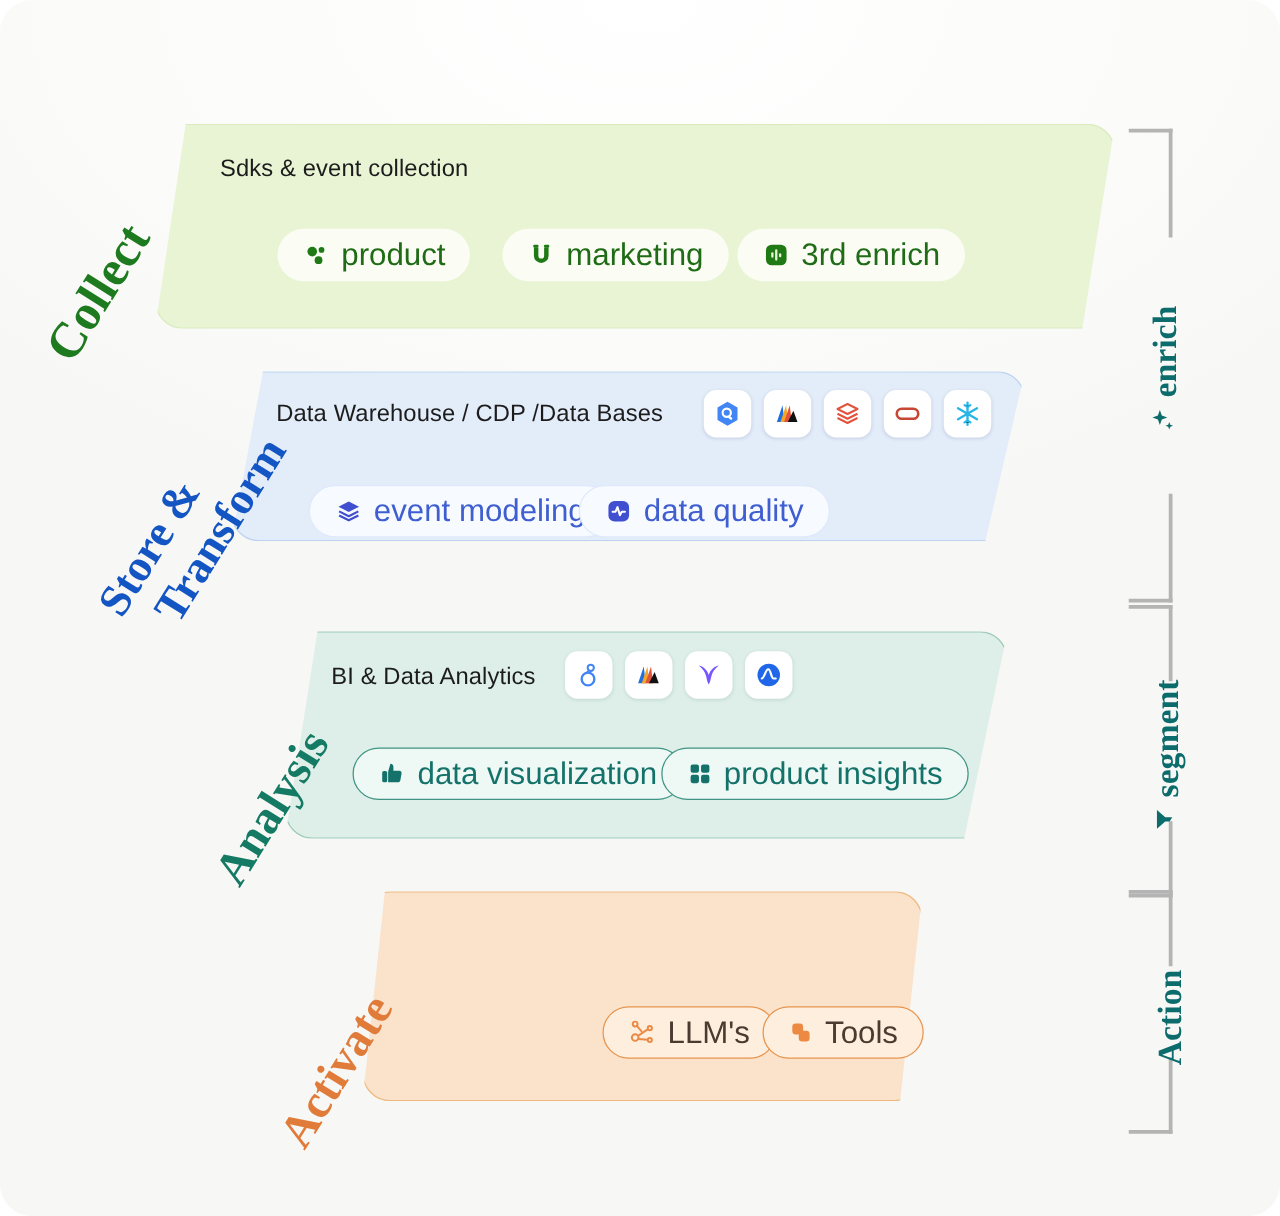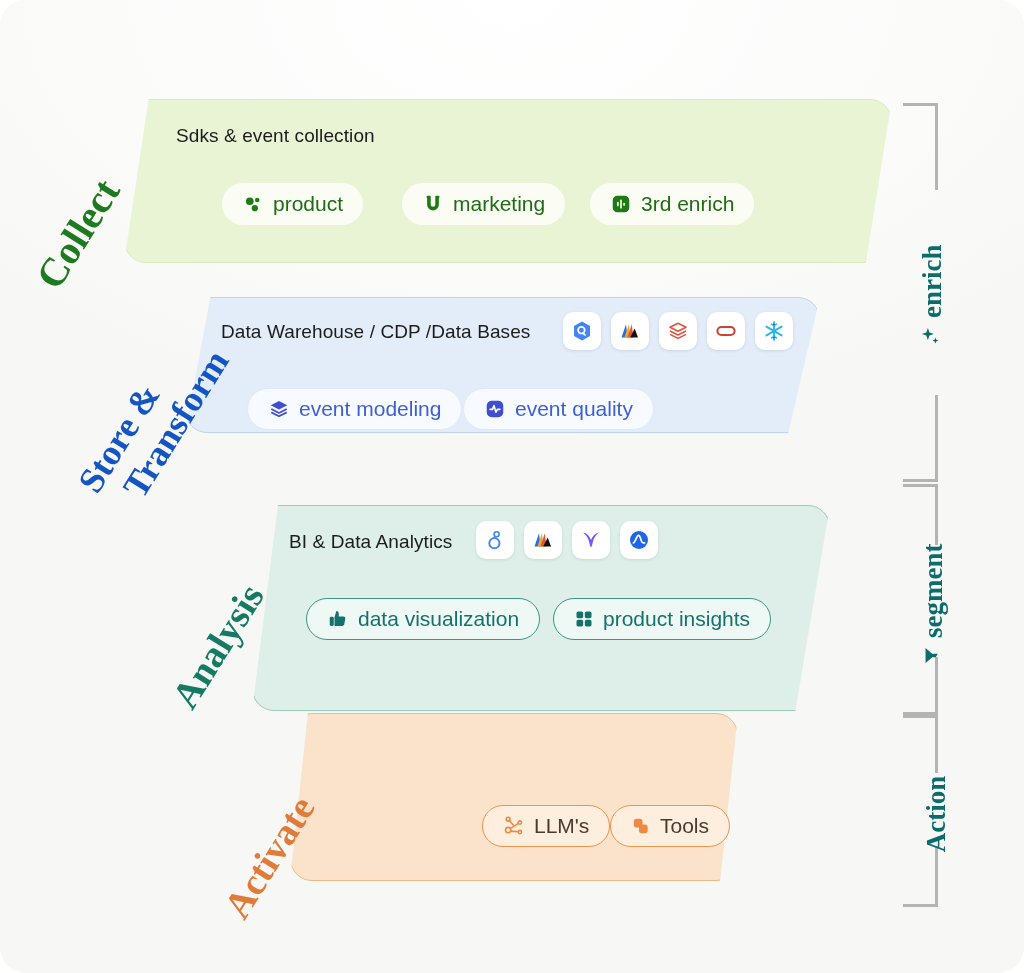--- a/index.html
+++ b/index.html
@@ -50,21 +50,21 @@
 
   .band-title{
     position:absolute;
     font-size:19px;color:#1c1c1c;letter-spacing:.1px;white-space:nowrap;
   }
 
   
   .pill{
     position:absolute;display:flex;align-items:center;gap:9px;
     height:42px;padding:0 20px;border-radius:22px;
-    white-space:nowrap;font-size:21px;box-sizing:border-box;
+    white-space:nowrap;font-size:25px;box-sizing:border-box;
   }
   .pill .ic{display:flex;align-items:center;justify-content:center;flex:0 0 auto;}
   .pill-green{background:#fbfdf5;color:#1f6b16;}
   .pill-blue{background:#f7faff;color:#3f5fd0;border:1px solid #dfe9fb;}
   .pill-teal{background:#eef8f4;color:#14726a;border:1.4px solid #3f9483;}
   .pill-orange{background:#fdeeDE;color:#4a3a30;border:1.4px solid #e8954e;}
 
   
   .tiles{position:absolute;display:flex;gap:10px;align-items:center;}
   .tile{
@@ -201,26 +201,26 @@
         <span>event modeling</span>
       </div>
 
       <div class="pill pill-blue" style="left:278px;top:91px;">
         <span class="ic">
           <svg width="22" height="22" viewBox="0 0 24 24">
             <rect x="3" y="3" width="18" height="18" rx="5.4" fill="#3f4fd0"></rect>
             <path d="M6.6 12.4h2.6l1.7-4 2.1 7 1.6-3h2.8" fill="none" stroke="#fff" stroke-width="1.8" stroke-linecap="round" stroke-linejoin="round"></path>
           </svg>
         </span>
-        <span>event quality</span>
+        <span>data quality</span>
       </div>
     </div>
   </div>
 
-  <div class="band band-3" style="left:252px;top:505px;width:578px;height:206px;">
+  <div class="band band-3" style="left:228px;top:505px;width:578px;height:166px;">
     <div class="band-shape"></div>
     <div class="band-inner">
       <div class="band-title" style="left:37px;top:26px;">BI &amp; Data Analytics</div>
 
       <div class="tiles" style="left:224px;top:16px;">
         <div class="tile">
           <svg width="24" height="24" viewBox="0 0 24 24">
             <circle cx="11.4" cy="15.2" r="5.1" fill="none" stroke="#4285f4" stroke-width="1.9"></circle>
             <circle cx="13.6" cy="6.2" r="2.5" fill="none" stroke="#4285f4" stroke-width="1.6"></circle>
             <line x1="11.9" y1="8.4" x2="10.2" y2="10.4" stroke="#4285f4" stroke-width="1.5"></line>

